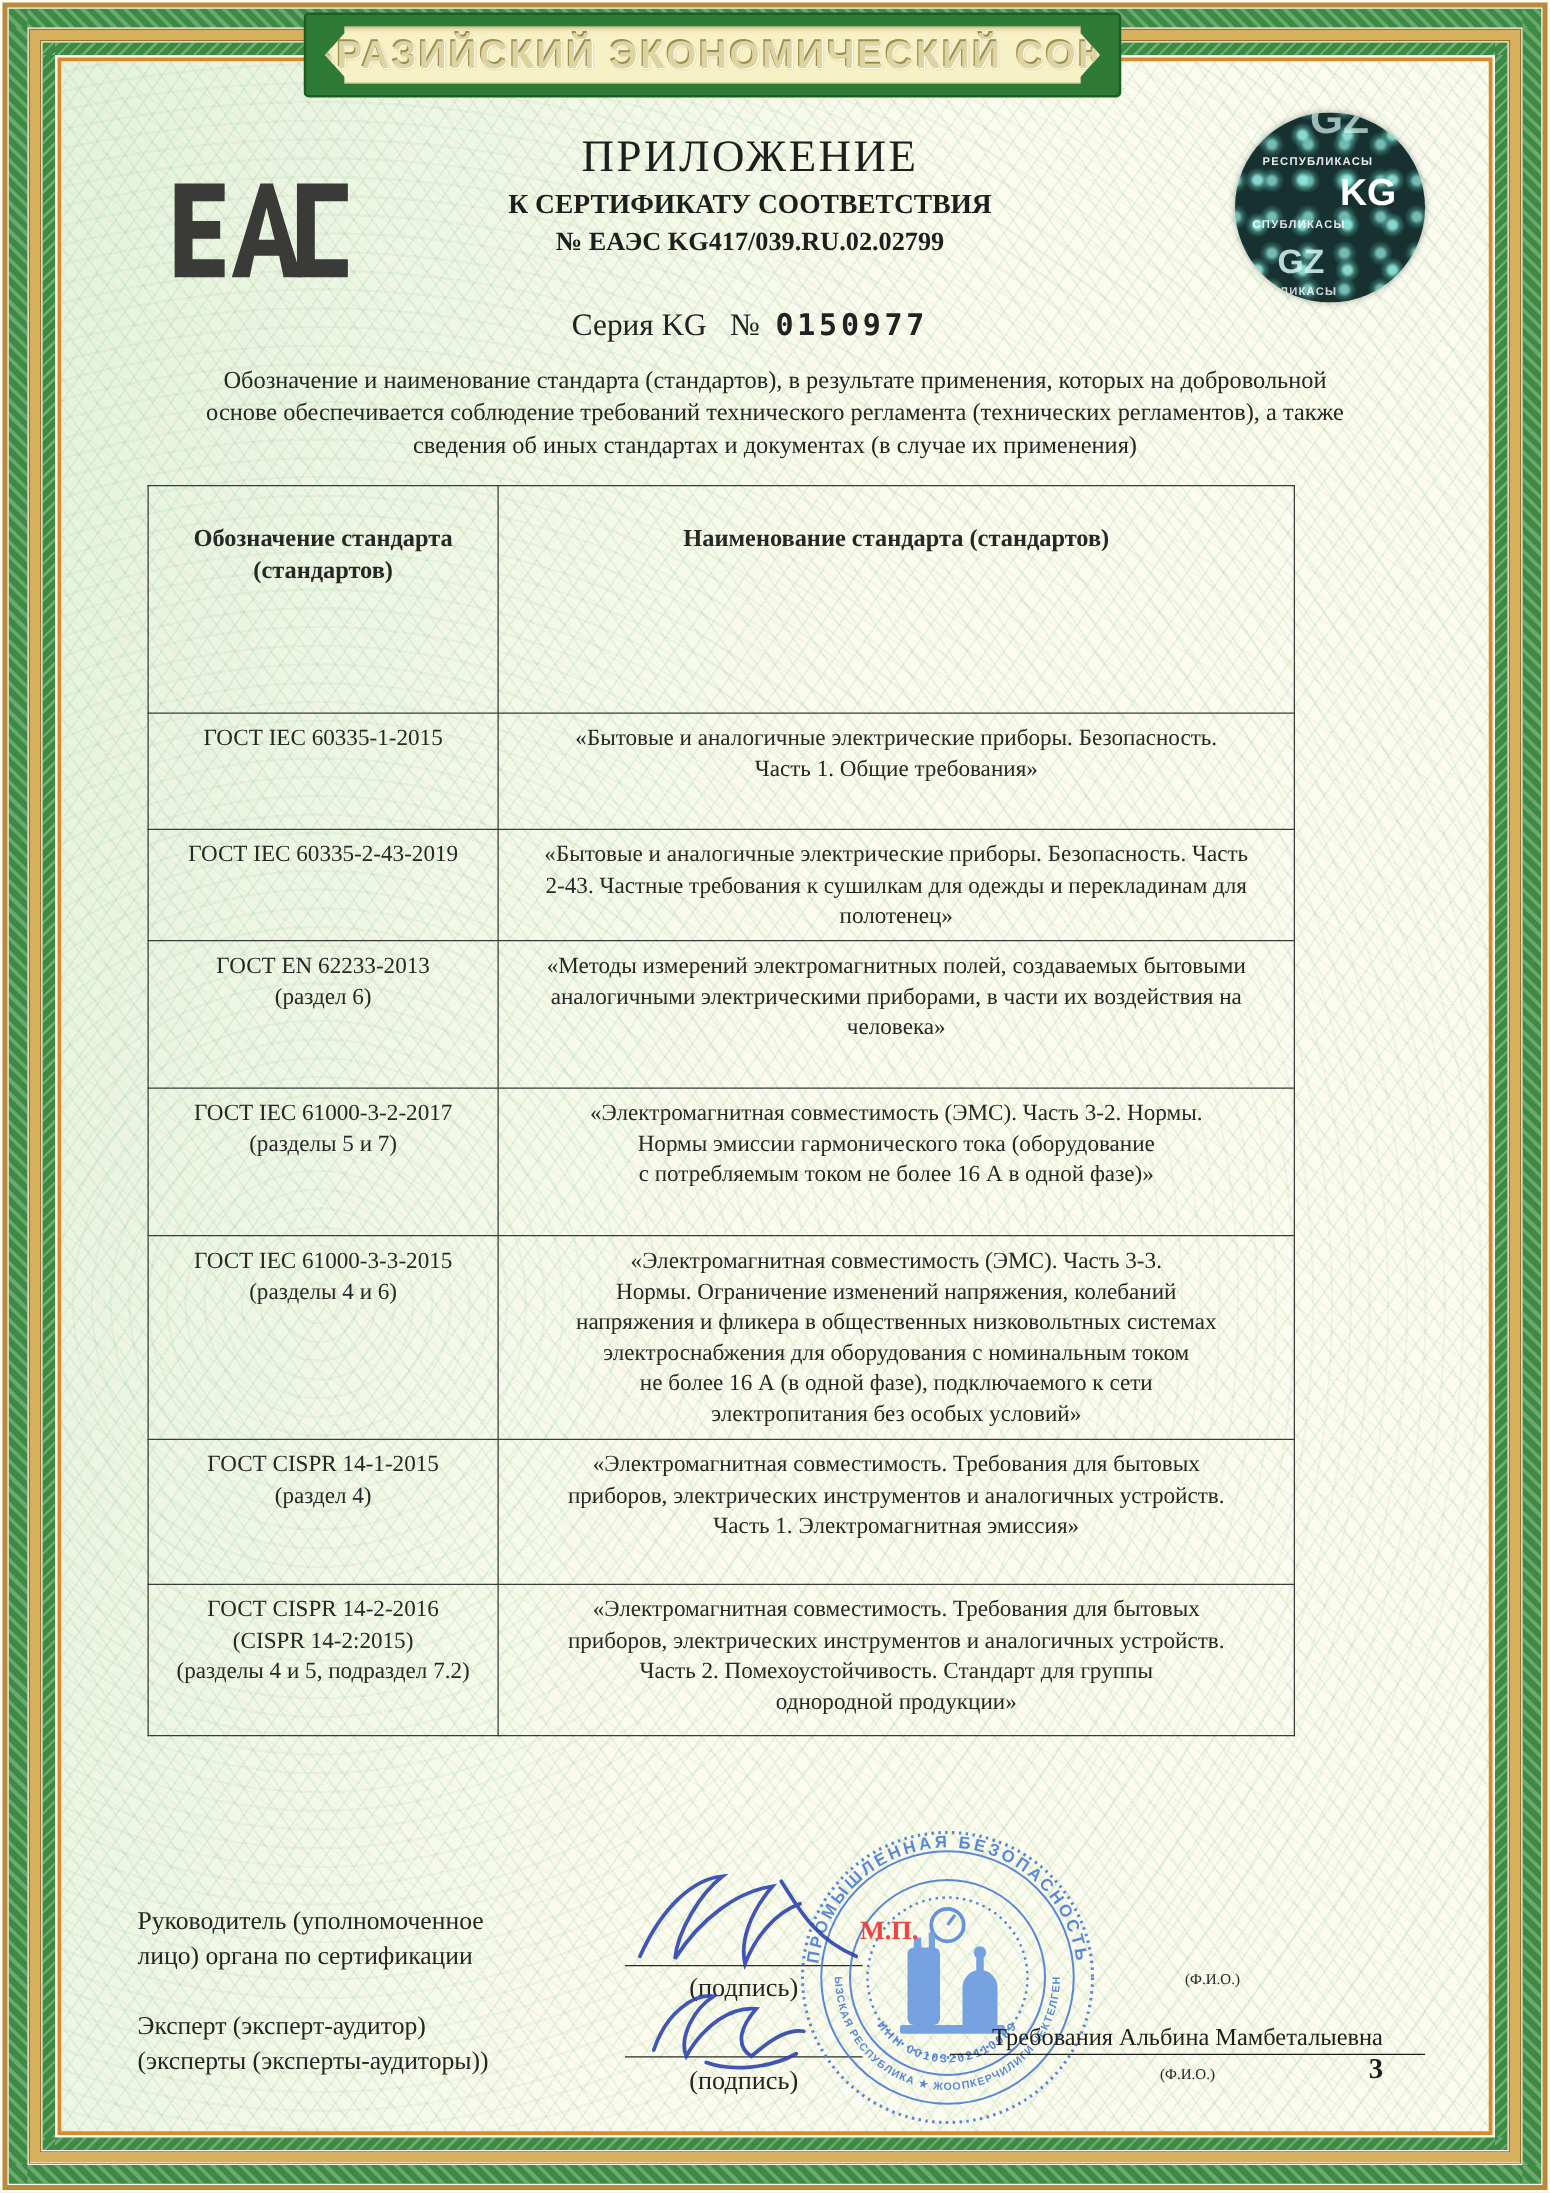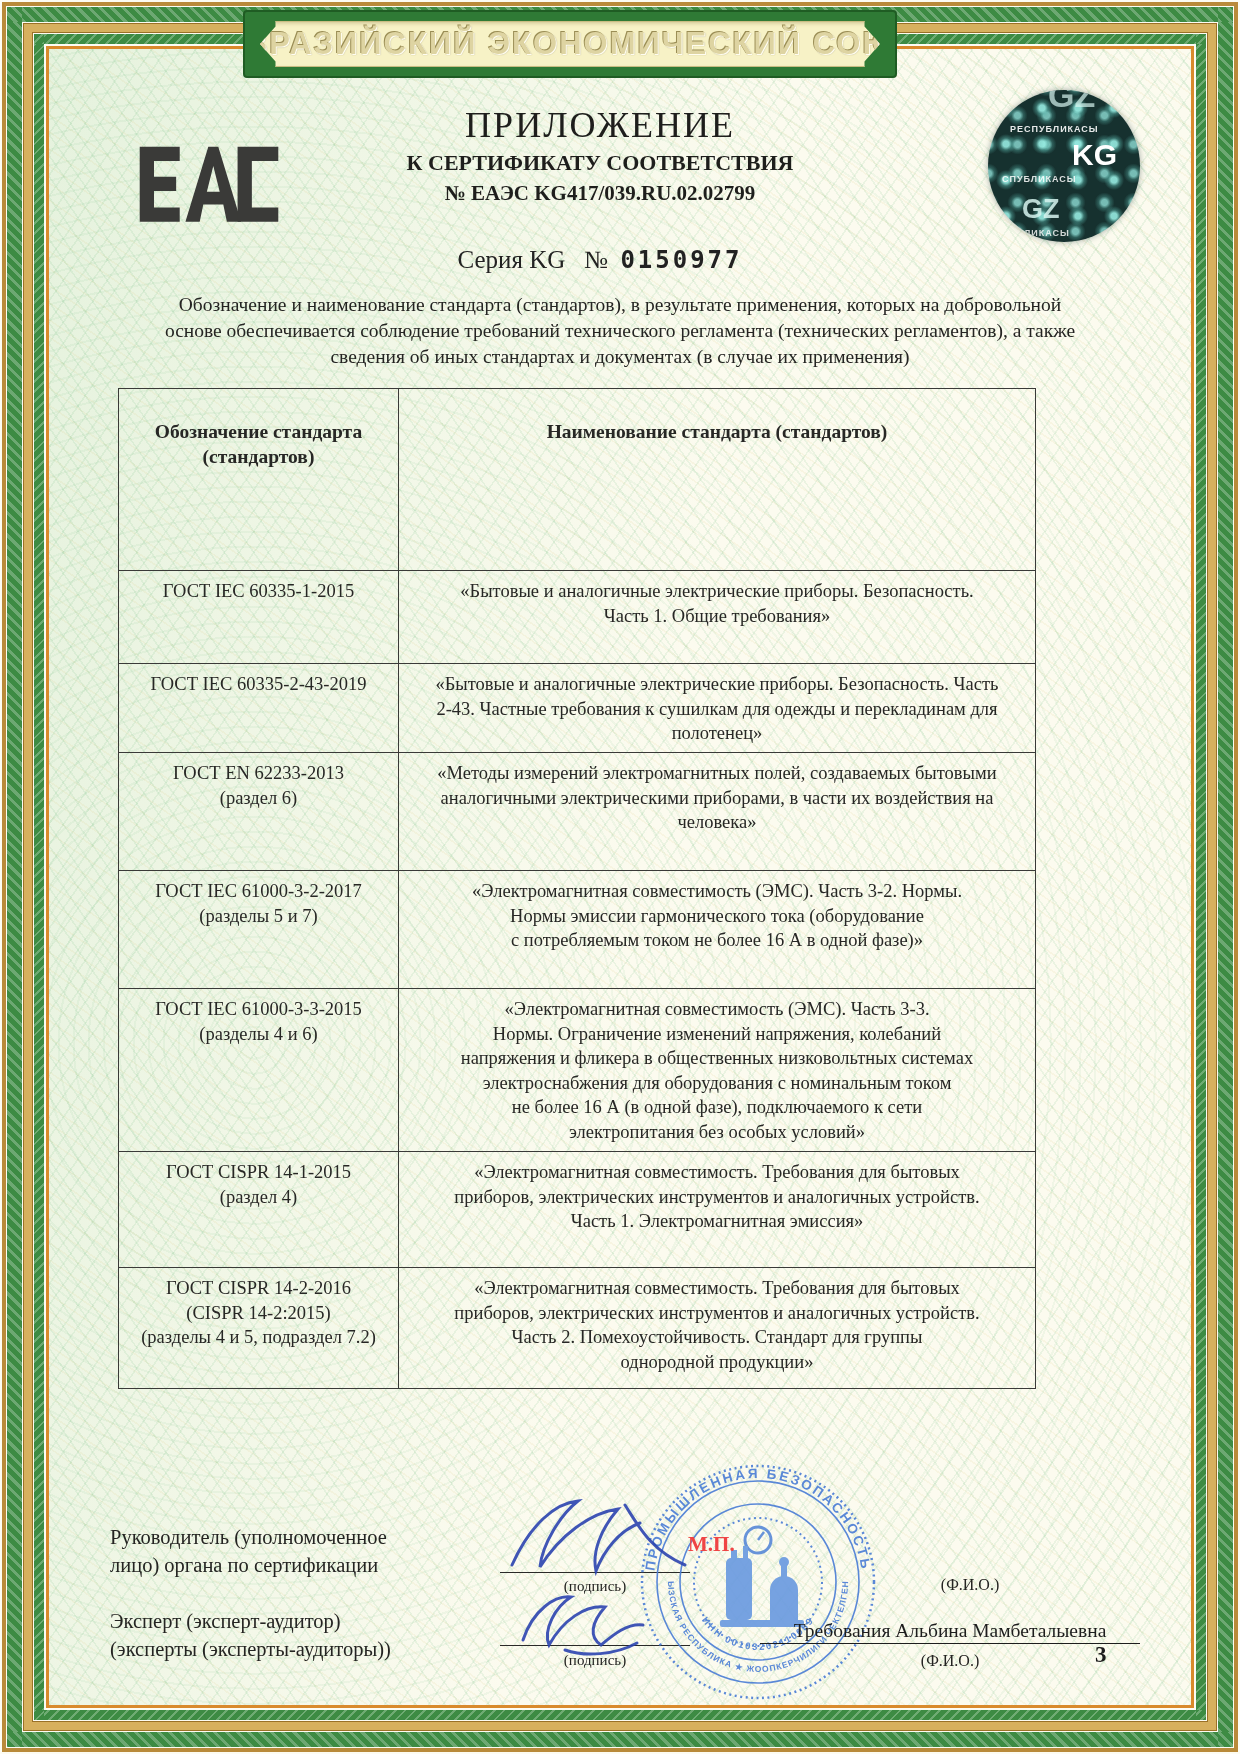--- a/index.html
+++ b/index.html
@@ -86,30 +86,30 @@
   .std-table col.c1{width:280px;}
   tr.h80 td{height:78px;} tr.h76 td{height:74px;} tr.h105 td{height:103px;}
   tr.h150 td{height:148px;} tr.h103 td{height:101px;} tr.h108 td{height:106px;}
 
   
   .f-label{position:absolute;z-index:2;font-size:20.5px;color:#242422;white-space:pre-line;line-height:1.35;}
   .lab-head{left:110px;top:1524px;width:360px;}
   .lab-expert{left:110px;top:1608px;width:380px;}
   .sig-line{position:absolute;z-index:4;width:190px;border-top:1.6px solid #2a2a28;}
   .line1{left:500px;top:1572px;} .line2{left:500px;top:1645px;}
-  .sig-caption{position:absolute;z-index:4;width:190px;text-align:center;font-size:15px;color:#242422;}
+  .sig-caption{position:absolute;z-index:4;width:190px;text-align:center;font-size:21px;color:#242422;}
   .cap1{left:500px;top:1578px;} .cap2{left:500px;top:1652px;}
   .sig-svg{position:absolute;z-index:5;}
   .sig1{left:500px;top:1495px;} .sig2{left:505px;top:1585px;}
   .mp{position:absolute;left:688px;top:1532px;z-index:6;font-size:21px;font-weight:bold;color:#ef4444;}
   .stamp{position:absolute;left:638px;top:1462px;z-index:4;opacity:.92;}
   .name{position:absolute;z-index:5;width:380px;text-align:center;font-size:19.5px;color:#1d1d1d;
     border-bottom:1.6px solid #1d1d1d;padding-bottom:1px;}
   .name1{left:780px;top:1544px;} .name2{left:760px;top:1620px;}
-  .fio{position:absolute;z-index:5;width:380px;text-align:center;font-size:16px;color:#242422;}
+  .fio{position:absolute;z-index:5;width:380px;text-align:center;font-size:12px;color:#242422;}
   .fio1{left:780px;top:1576px;} .fio2{left:760px;top:1652px;}
   .page-num{position:absolute;left:1095px;top:1642px;z-index:5;font-size:23px;font-weight:bold;color:#1d1d1d;}
 </style>
 </head>
 <body>
 
 <div class="page">
   <div class="guilloche"></div>
   <div class="b1"></div>
   <div class="b2"></div>

